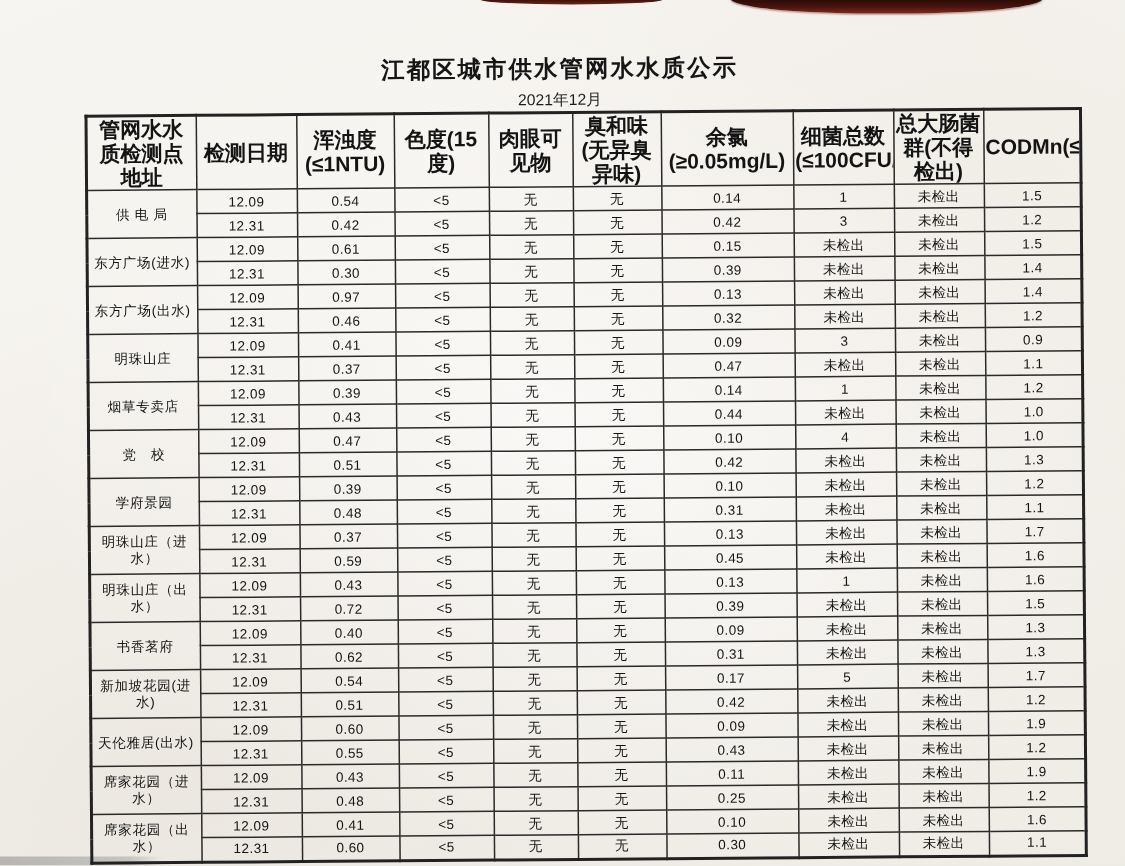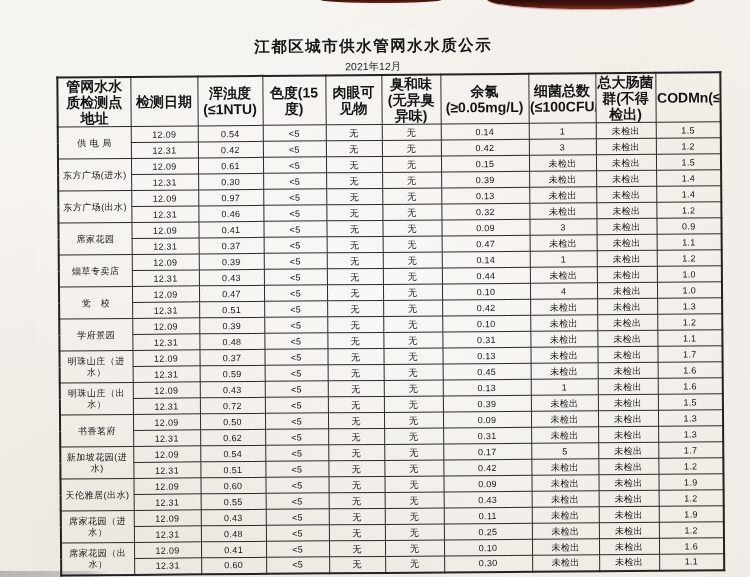--- a/index.html
+++ b/index.html
@@ -207,21 +207,21 @@
           <td class="num">0.46</td>
           <td class="num">&lt;5</td>
           <td class="num">无</td>
           <td class="num">无</td>
           <td class="num">0.32</td>
           <td class="num">未检出</td>
           <td class="num">未检出</td>
           <td class="num">1.2</td>
         </tr>
         <tr>
-          <td class="loc" rowspan="2">席家花园</td>
+          <td class="loc" rowspan="2">明珠山庄</td>
           <td class="num">12.09</td>
           <td class="num">0.41</td>
           <td class="num">&lt;5</td>
           <td class="num">无</td>
           <td class="num">无</td>
           <td class="num">0.09</td>
           <td class="num">3</td>
           <td class="num">未检出</td>
           <td class="num">0.9</td>
         </tr>
@@ -347,21 +347,21 @@
           <td class="num">无</td>
           <td class="num">无</td>
           <td class="num">0.39</td>
           <td class="num">未检出</td>
           <td class="num">未检出</td>
           <td class="num">1.5</td>
         </tr>
         <tr>
           <td class="loc" rowspan="2">书香茗府</td>
           <td class="num">12.09</td>
-          <td class="num">0.50</td>
+          <td class="num">0.40</td>
           <td class="num">&lt;5</td>
           <td class="num">无</td>
           <td class="num">无</td>
           <td class="num">0.09</td>
           <td class="num">未检出</td>
           <td class="num">未检出</td>
           <td class="num">1.3</td>
         </tr>
         <tr>
           <td class="num">12.31</td>

